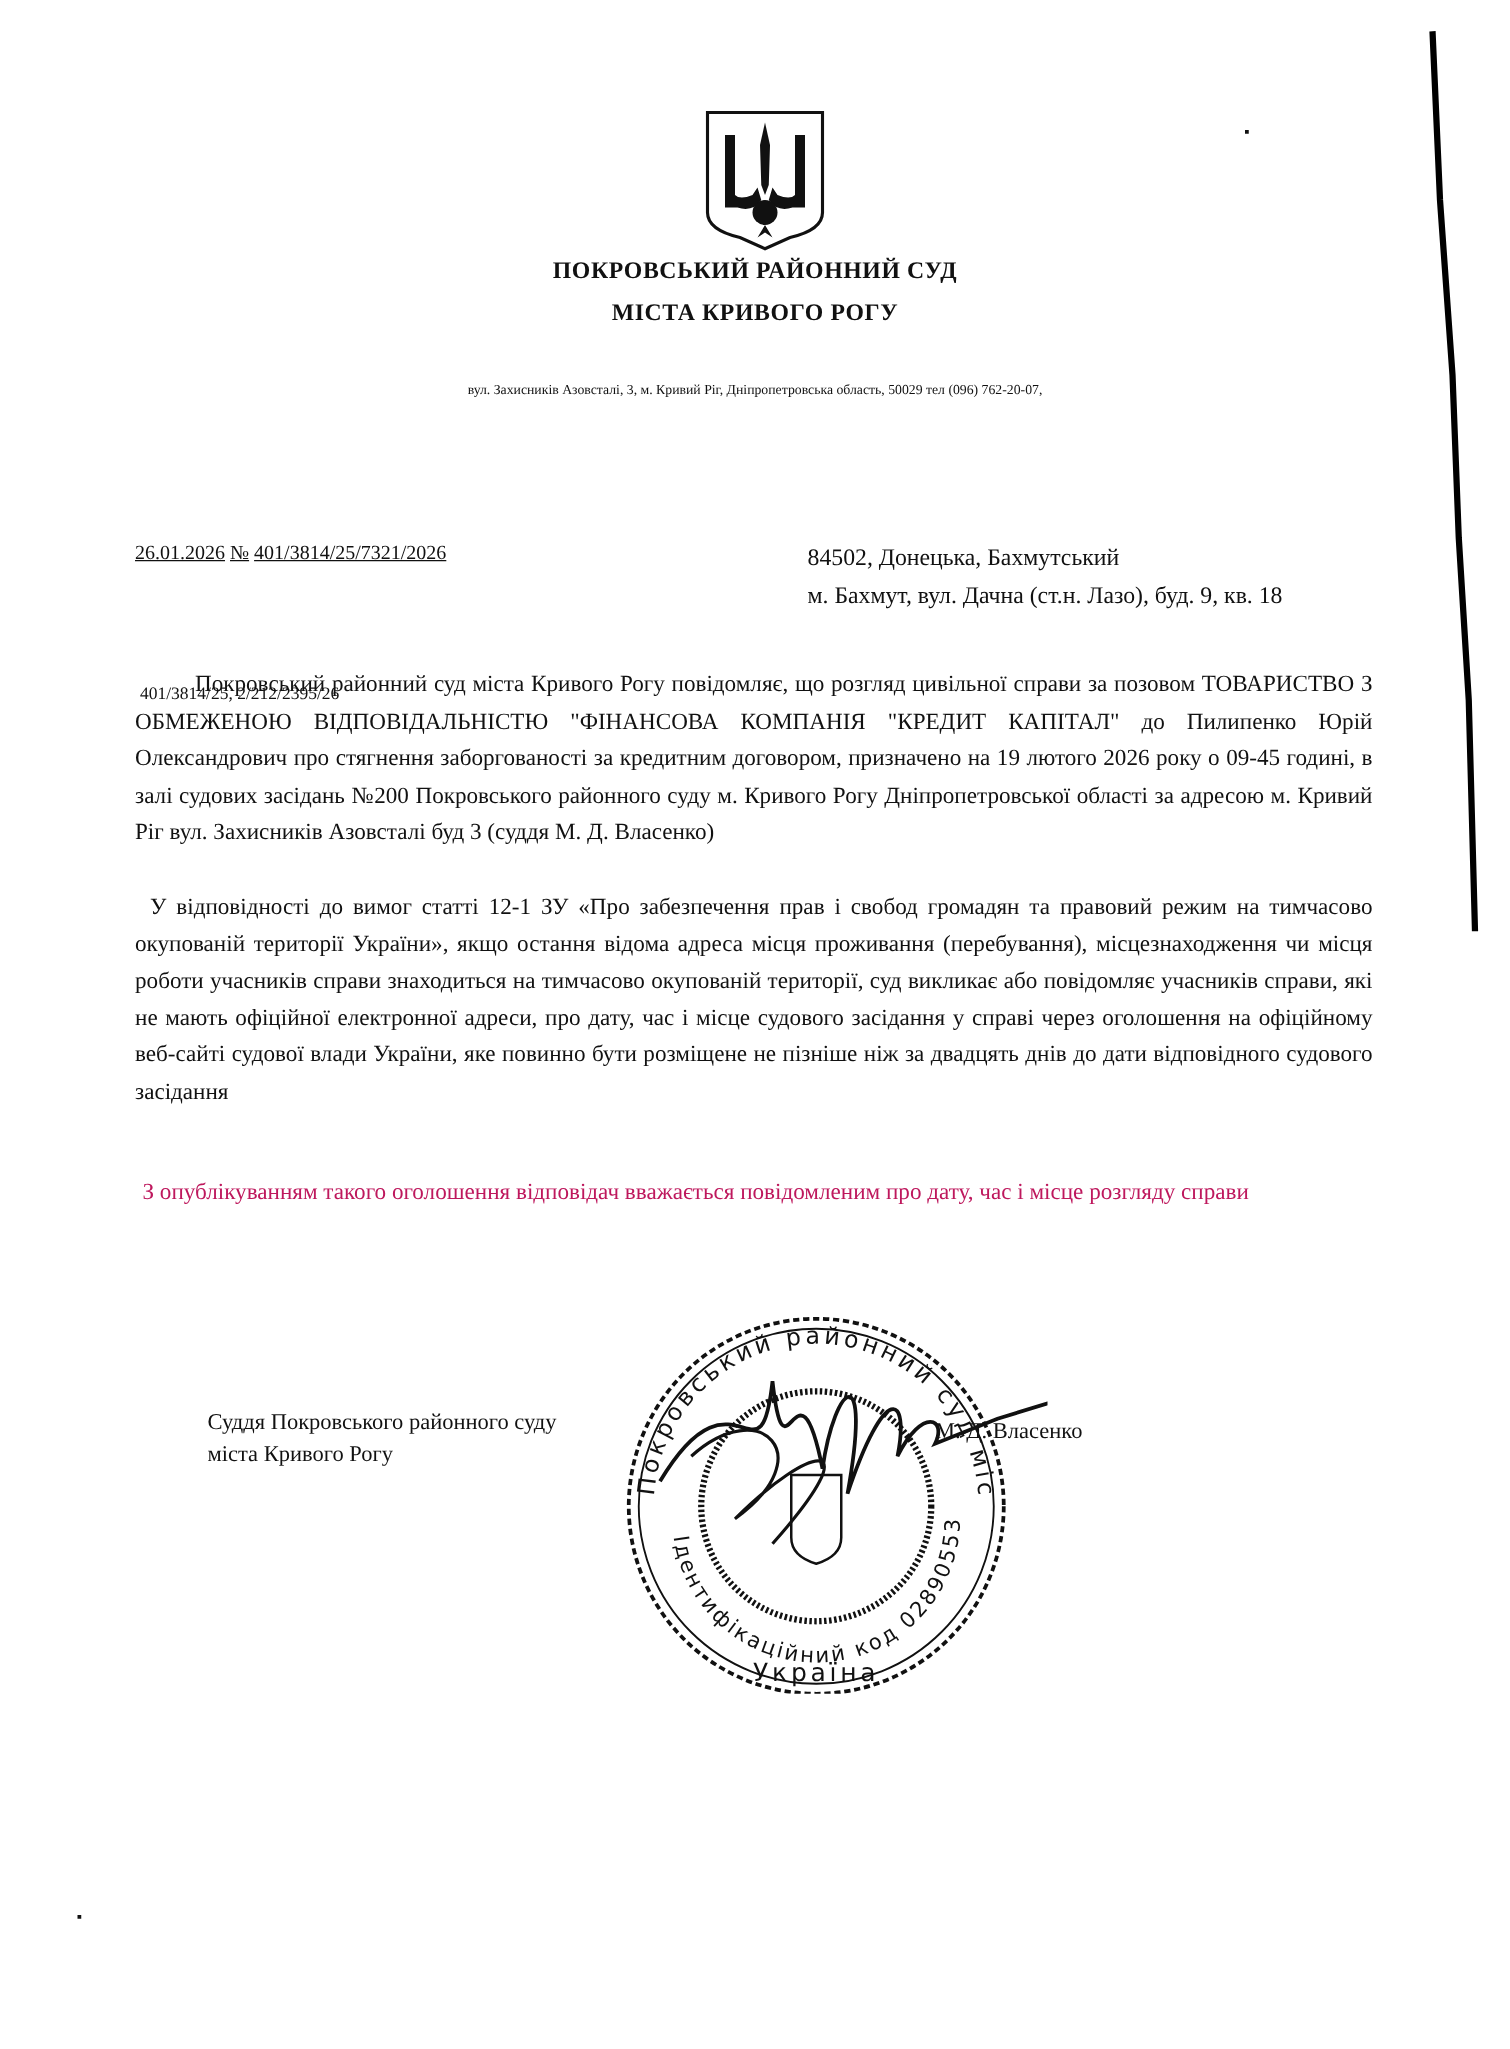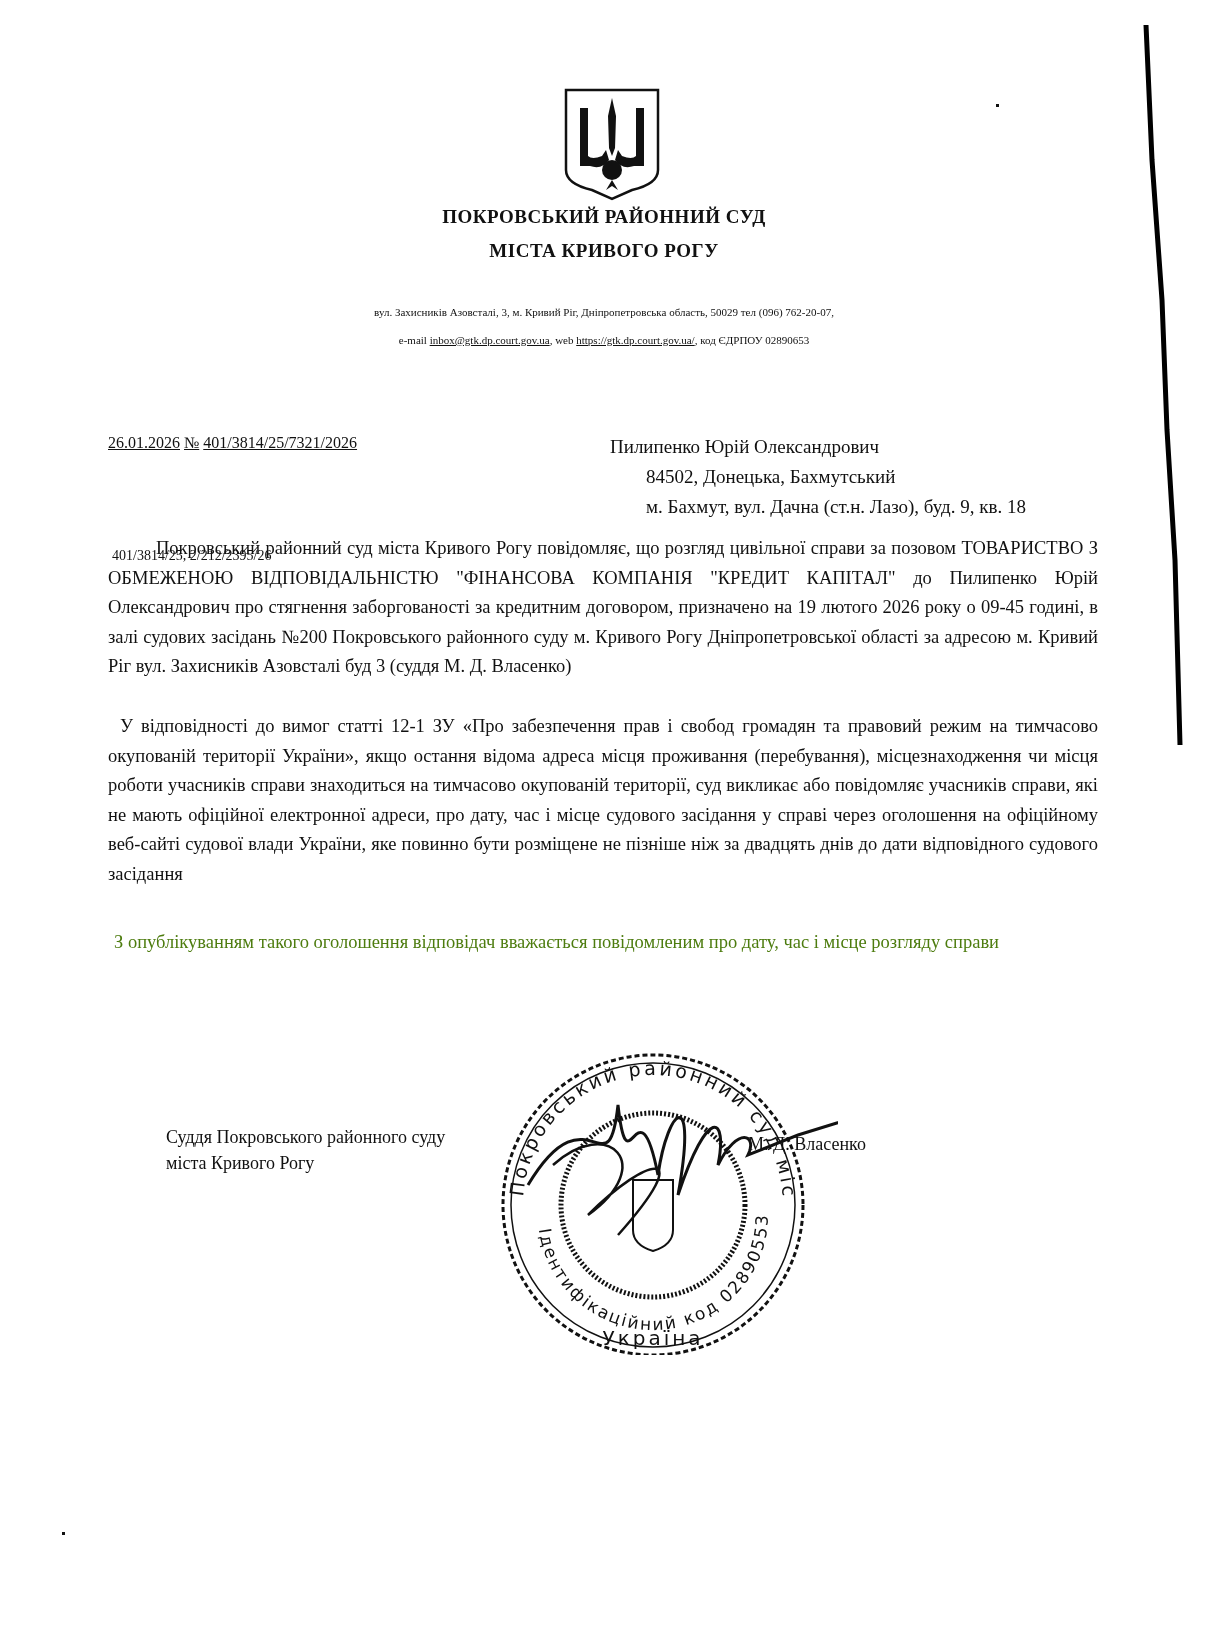--- a/index.html
+++ b/index.html
@@ -11,21 +11,21 @@
   .court-title { left: 0; width: 1208px; text-align: center; font-weight: bold; font-size: 19px; letter-spacing: 0.5px; }
   .contacts { left: 0; width: 1208px; text-align: center; font-size: 11px; line-height: 28px; }
   .u { text-decoration: underline; }
   .outnum { left: 108px; top: 434px; font-size: 16px; }
   .outnum span { text-decoration: underline; text-align: right; }
   .innum { left: 112px; top: 548px; font-size: 14px; }
   .addressee { left: 610px; top: 432px; font-size: 19px; line-height: 30px; }
   .addressee .indent { padding-left: 36px; }
   .body-text { left: 108px; width: 990px; font-size: 18.5px; line-height: 29.5px; text-align: justify; }
   .body-text p { margin: 0; }
-  .faint { color: #4d7c0f; }
+  .faint { color: #be185d; margin-top: 12px; }
   .sig-left { left: 166px; top: 1124px; font-size: 18px; line-height: 26px; font-family: Liberation Serif, serif; }
   .sig-right { left: 748px; top: 1134px; font-size: 18px; }
   .stamp { left: 468px; top: 1045px; width: 370px; height: 310px; }
   .dot { position: absolute; width: 3px; height: 3px; background: #111; }
 </style>
 </head>
 <body>
 
 <svg class="scan-line" width="1208" height="1639">
   <path d="M1146 25 L1152 160 L1162 300 L1167 430 L1175 560 L1180 745" stroke="#000" stroke-width="5" fill="none"></path>
@@ -40,38 +40,30 @@
   <path d="M82 22 L74 22 L74 70 Q70 74 60 70 L56 64 L53 74 Q60 84 72 80 L82 80 Z" fill="#111"></path>
   <circle cx="50" cy="84" r="10" fill="#111"></circle>
   <path d="M50 94 L44 104 L50 100 L56 104 Z" fill="#111"></path>
 </svg>
 
 <div class="abs court-title" style="top:206px;">ПОКРОВСЬКИЙ РАЙОННИЙ СУД</div>
 <div class="abs court-title" style="top:240px;">МІСТА КРИВОГО РОГУ</div>
 
 <div class="abs contacts" style="top:298px;">
   <div>вул. Захисників Азовсталі, 3, м. Кривий Ріг, Дніпропетровська область, 50029 тел (096) 762-20-07,</div>
-  <div>
-    <span>e-mail</span>
-    <span class="u">inbox@gtk.dp.court.gov.ua</span>,
-    <span>web</span>
-    <span class="u">https://gtk.dp.court.gov.ua/</span>,
-    <span>код ЄДРПОУ 02890653</span>
-  </div>
 </div>
 
 <div class="abs outnum">
   <span>26.01.2026</span>
   <span>№</span>
   <span>401/3814/25/7321/2026</span>
 </div>
 <div class="abs innum">401/3814/25, 2/212/2395/26</div>
 
 <div class="abs addressee">
-  <div>Пилипенко Юрій Олександрович</div>
   <div class="indent">84502, Донецька, Бахмутський</div>
   <div class="indent">м. Бахмут, вул. Дачна (ст.н. Лазо), буд. 9, кв. 18</div>
 </div>
 
 <div class="abs body-text" style="top:534px;">
   <p style="text-indent:48px;">Покровський районний суд міста Кривого Рогу повідомляє, що розгляд цивільної справи за позовом ТОВАРИСТВО З ОБМЕЖЕНОЮ ВІДПОВІДАЛЬНІСТЮ "ФІНАНСОВА КОМПАНІЯ "КРЕДИТ КАПІТАЛ" до Пилипенко Юрій Олександрович про стягнення заборгованості за кредитним договором, призначено на 19 лютого 2026 року о 09-45 годині, в залі судових засідань №200 Покровського районного суду м. Кривого Рогу Дніпропетровської області за адресою м. Кривий Ріг вул. Захисників Азовсталі буд 3 (суддя М. Д. Власенко)</p>
 </div>
 <div class="abs body-text" style="top:712px;">
   <p style="text-indent:12px;">У відповідності до вимог статті 12-1 ЗУ «Про забезпечення прав і свобод громадян та правовий режим на тимчасово окупованій території України», якщо остання відома адреса місця проживання (перебування), місцезнаходження чи місця роботи учасників справи знаходиться на тимчасово окупованій території, суд викликає або повідомляє учасників справи, які не мають офіційної електронної адреси, про дату, час і місце судового засідання у справі через оголошення на офіційному веб-сайті судової влади України, яке повинно бути розміщене не пізніше ніж за двадцять днів до дати відповідного судового засідання</p>
 </div>

